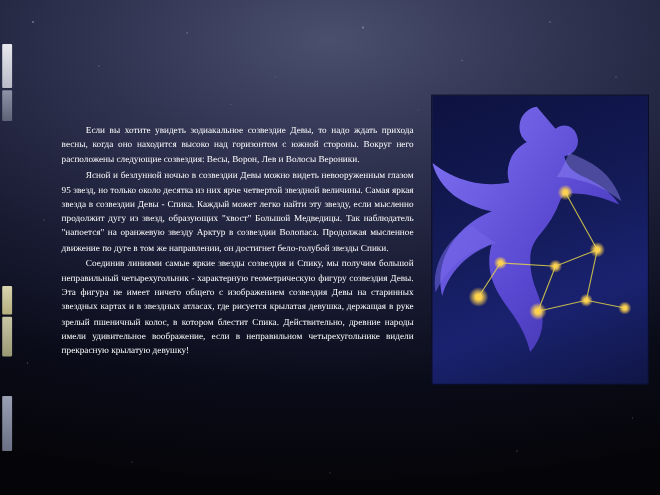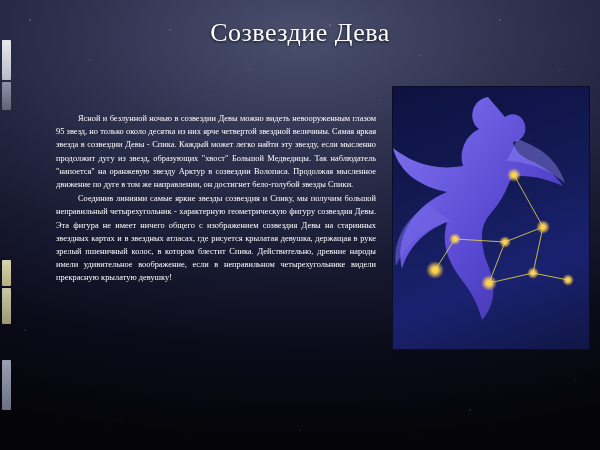--- a/index.html
+++ b/index.html
@@ -125,23 +125,23 @@
   </svg>
 
   <div class="left-bars">
     <div class="bar b1"></div>
     <div class="bar b2"></div>
     <div class="bar b3"></div>
     <div class="bar b4"></div>
     <div class="bar b5"></div>
   </div>
 
-  <div id="title">Созвездие Дева</div>
 
   <div id="text-col">
+    <p>Если вы хотите увидеть  зодиакальное созвездие Девы, то надо ждать прихода весны, когда оно находится высоко над горизонтом с южной стороны.  Вокруг него расположены следующие созвездия: Весы, Ворон, Лев и Волосы Вероники.</p>
     <p>Ясной и безлунной ночью в созвездии Девы можно видеть невооруженным глазом 95 звезд, но только около десятка из них ярче четвертой звездной величины. Самая яркая звезда в созвездии Девы - Спика. Каждый может легко найти эту звезду, если мысленно продолжит дугу из звезд, образующих "хвост" Большой Медведицы. Так наблюдатель "напоется" на оранжевую звезду Арктур в созвездии Волопаса. Продолжая мысленное движение по дуге в том же направлении, он достигнет бело-голубой звезды Спики.</p>
     <p>Соединив линиями самые яркие звезды созвездия и Спику, мы получим большой неправильный четырехугольник - характерную геометрическую фигуру созвездия Девы. Эта фигура не имеет ничего общего с изображением созвездия Девы на старинных звездных картах и в звездных атласах, где рисуется крылатая девушка, держащая в руке зрелый пшеничный колос, в котором блестит Спика. Действительно, древние народы имели удивительное воображение, если в неправильном четырехугольнике видели прекрасную крылатую девушку!</p>
   </div>
 
   <div id="constellation">
     <svg width="196" height="262" viewBox="0 0 196 262">
       <defs>
         <radialGradient id="glow" cx="50%" cy="50%" r="50%">
           <stop offset="0%" stop-color="#fff6c0" stop-opacity="1"></stop>
           <stop offset="45%" stop-color="#ffd24a" stop-opacity=".8"></stop>

